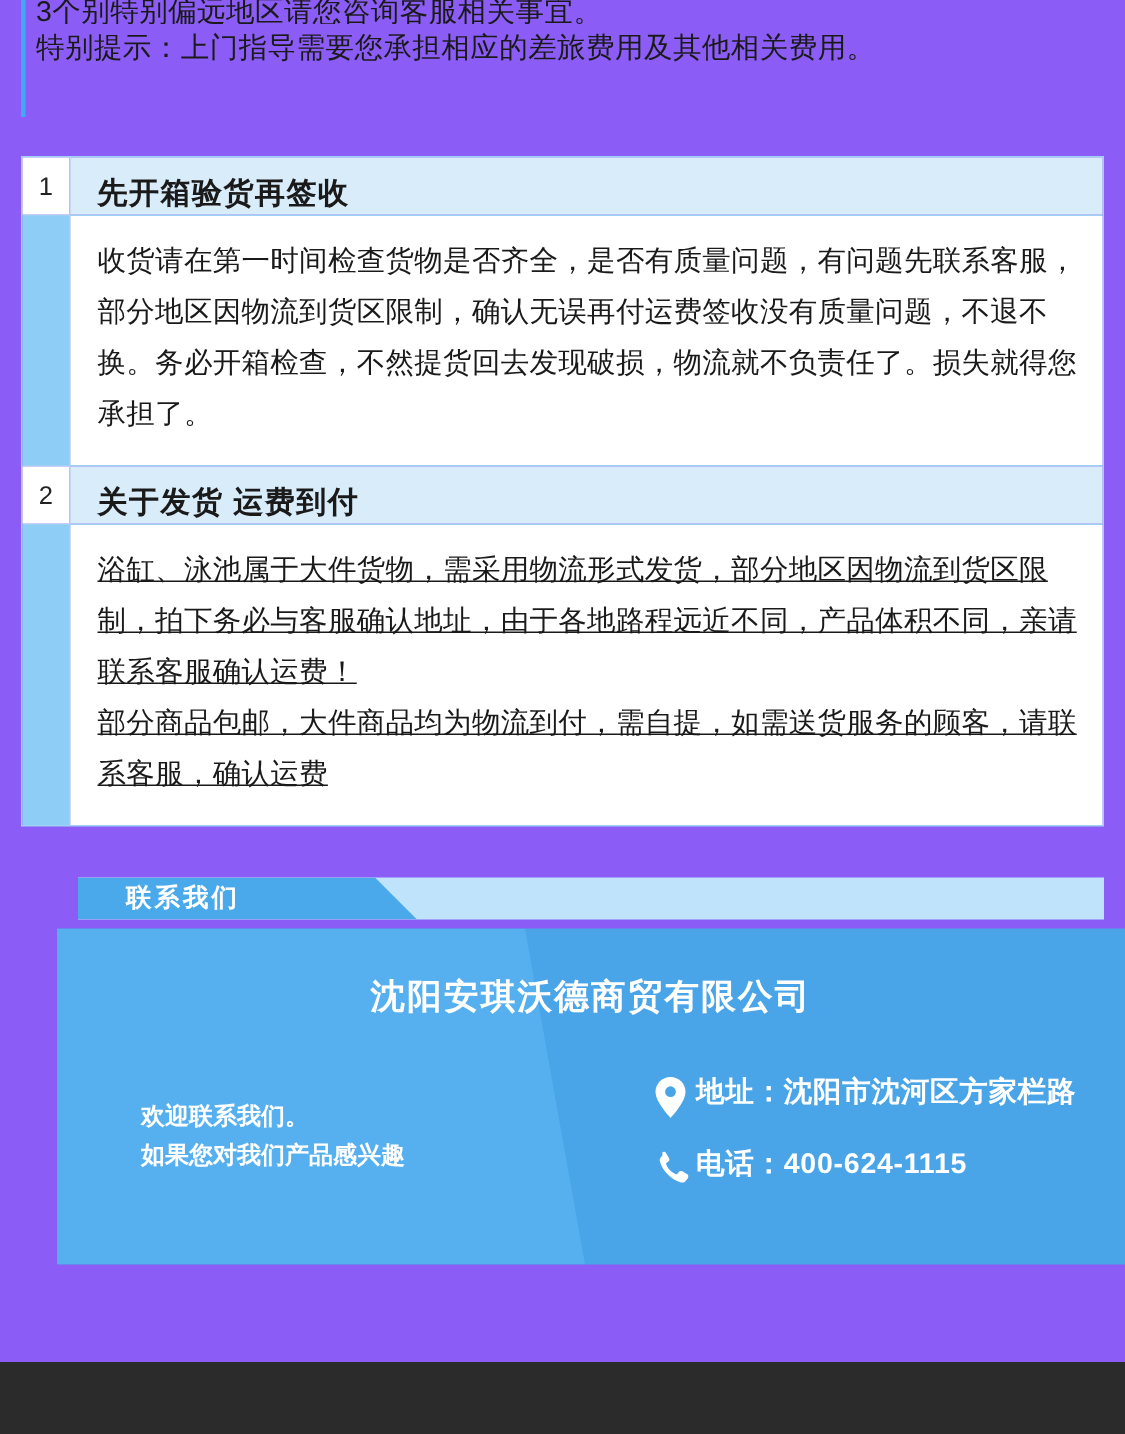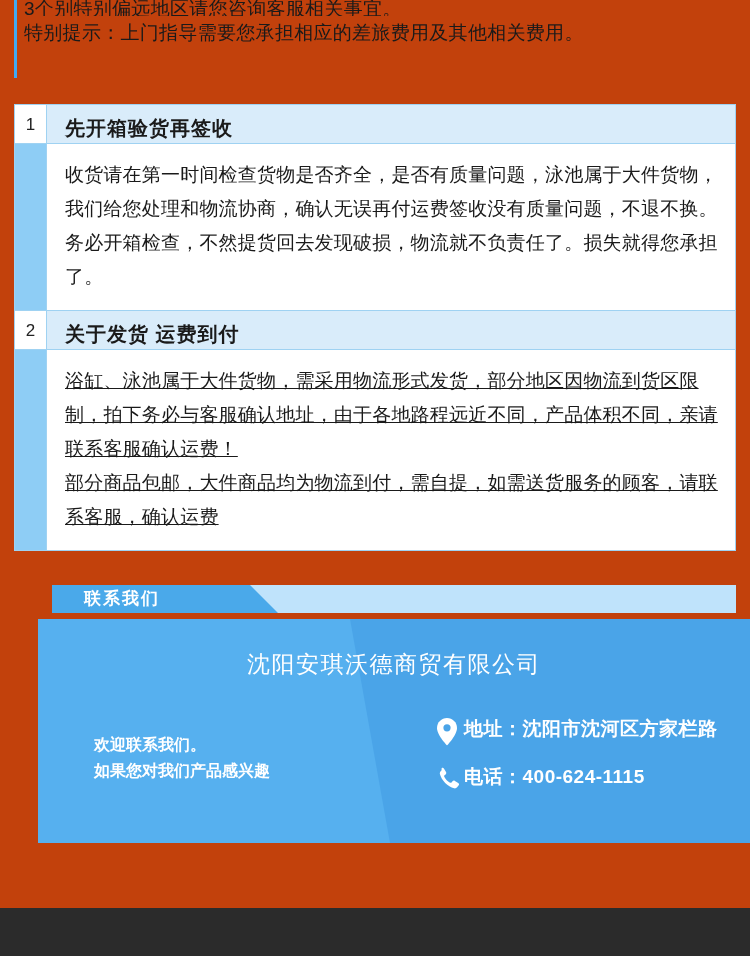--- a/index.html
+++ b/index.html
@@ -7,21 +7,21 @@
     margin: 0; padding: 0;
     width: 750px;
     background: #ffffff;
     font-family: "Liberation Sans", "DejaVu Sans", sans-serif;
   }
   .page {
     position: relative;
     width: 750px;
     height: 956px;
     overflow: hidden;
-    background: #c2410c;
+    background: #8b5cf6;
   }
 
   
   .top-block {
     position: relative;
     padding: 0 14px 0 24px;
     height: 98px;
   }
   .top-block::before {
     content: "";
@@ -149,21 +149,21 @@
     width: 352px;
     height: 224px;
     background: #56b0ef;
     clip-path: polygon(0 0, 312px 0, 352px 224px, 0 224px);
   }
   .company {
     position: relative;
     text-align: center;
     color: #ffffff;
     font-size: 23px;
-    font-weight: normal;
+    font-weight: bold;
     letter-spacing: 1.5px;
     padding-top: 30px;
   }
   .contact-cols {
     position: relative;
     display: flex;
     margin-top: 36px;
   }
   .left-col {
     width: 392px;
@@ -220,21 +220,21 @@
 
   <div class="tbl">
 
     <div class="row">
       <div class="num-cell">1</div>
       <div class="title-cell">先开箱验货再签收</div>
     </div>
 
     <div class="row">
       <div class="num-cell blue"></div>
-      <div class="body-cell">收货请在第一时间检查货物是否齐全，是否有质量问题，泳池属于大件货物，我们给您处理和物流协商，确认无误再付运费签收没有质量问题，不退不换。务必开箱检查，不然提货回去发现破损，物流就不负责任了。损失就得您承担了。</div>
+      <div class="body-cell">收货请在第一时间检查货物是否齐全，是否有质量问题，有问题先联系客服，部分地区因物流到货区限制，确认无误再付运费签收没有质量问题，不退不换。务必开箱检查，不然提货回去发现破损，物流就不负责任了。损失就得您承担了。</div>
     </div>
 
     <div class="row">
       <div class="num-cell">2</div>
       <div class="title-cell">关于发货  运费到付</div>
     </div>
 
     <div class="row">
       <div class="num-cell blue"></div>
       <div class="body-cell">

